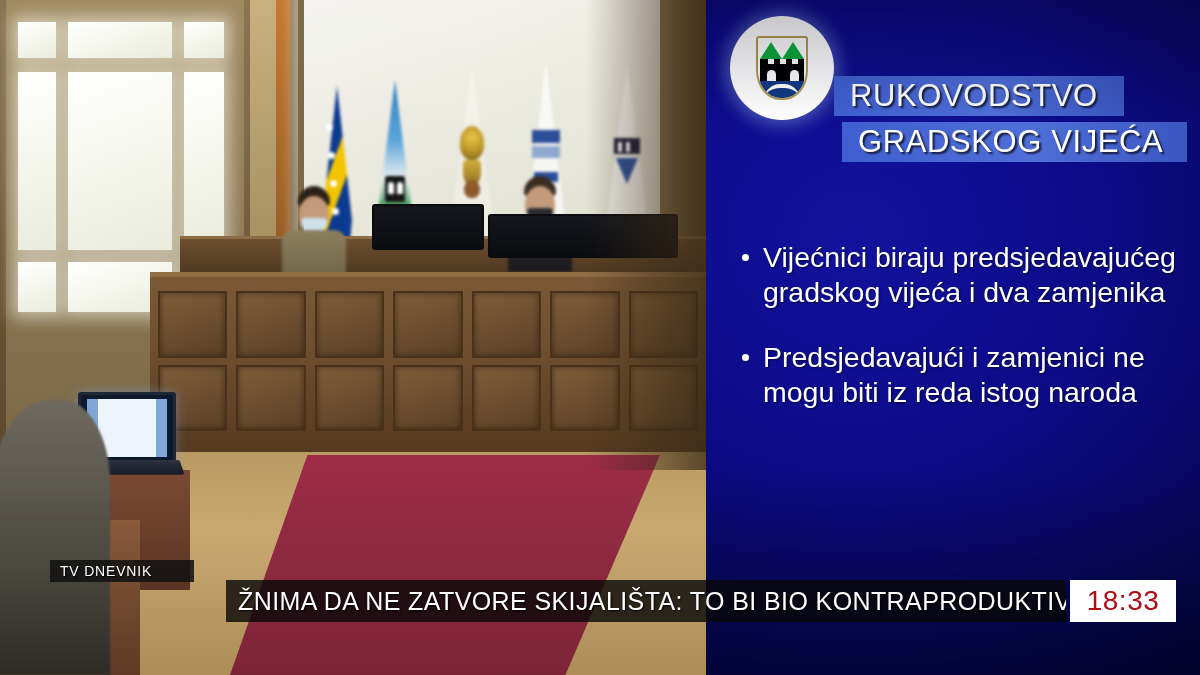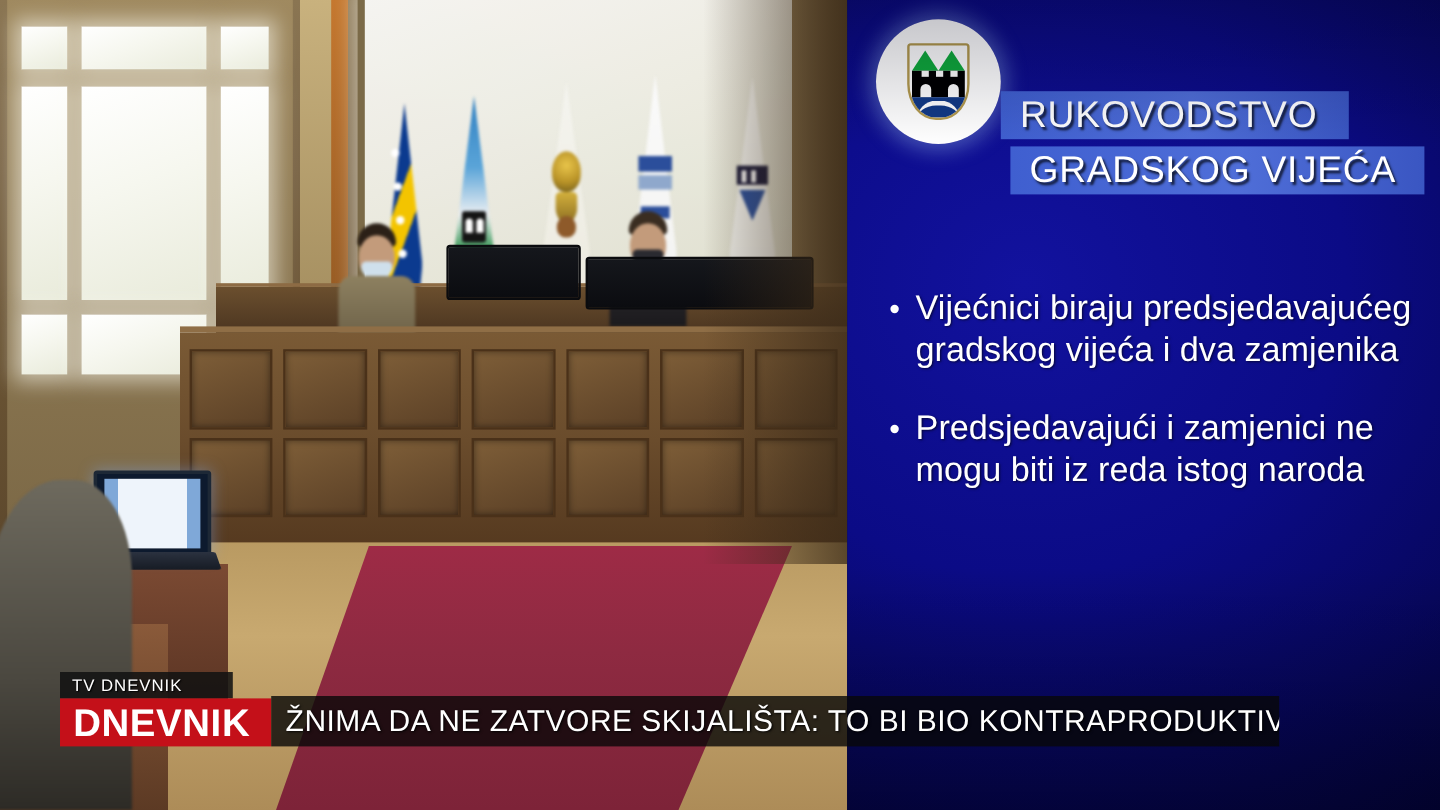--- a/index.html
+++ b/index.html
@@ -478,22 +478,22 @@
       </div>
     </div>
 
     <div class="panel-vignette"></div>
   </div>
 
   <div class="channel-tag">
     <span>TV DNEVNIK</span>
   </div>
 
-  <div class="show-tag">
-    <span>DNEVNIK</span>
-  </div>
 
   <div class="ticker">
     <span>ŽNIMA DA NE ZATVORE SKIJALIŠTA: TO BI BIO KONTRAPRODUKTIVAN</span>
   </div>
 
+  <div class="clock">
+    <span>18:33</span>
+  </div>
 
 </div>
 
 </body></html>

